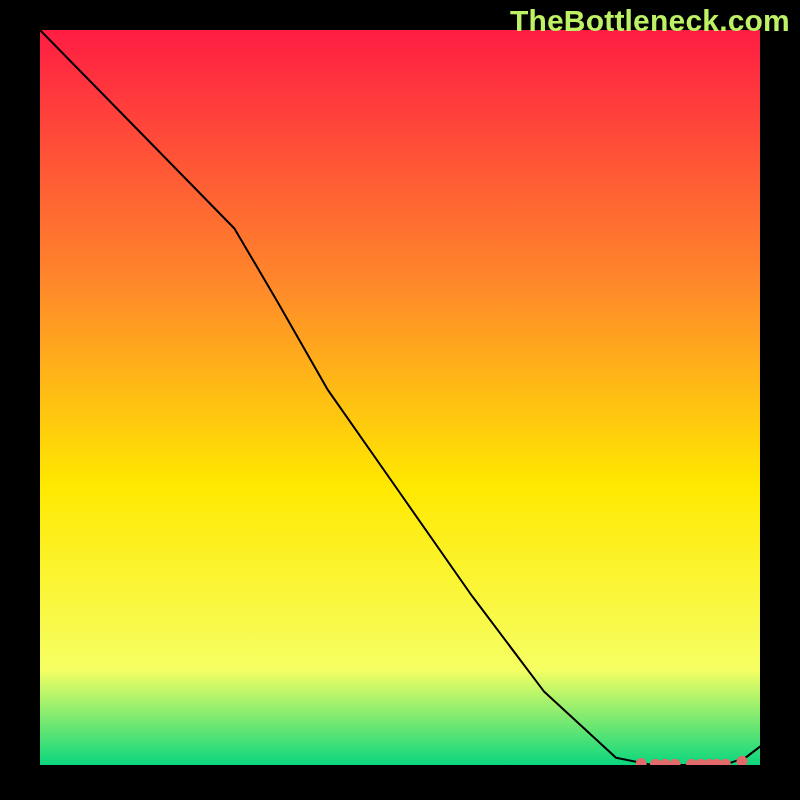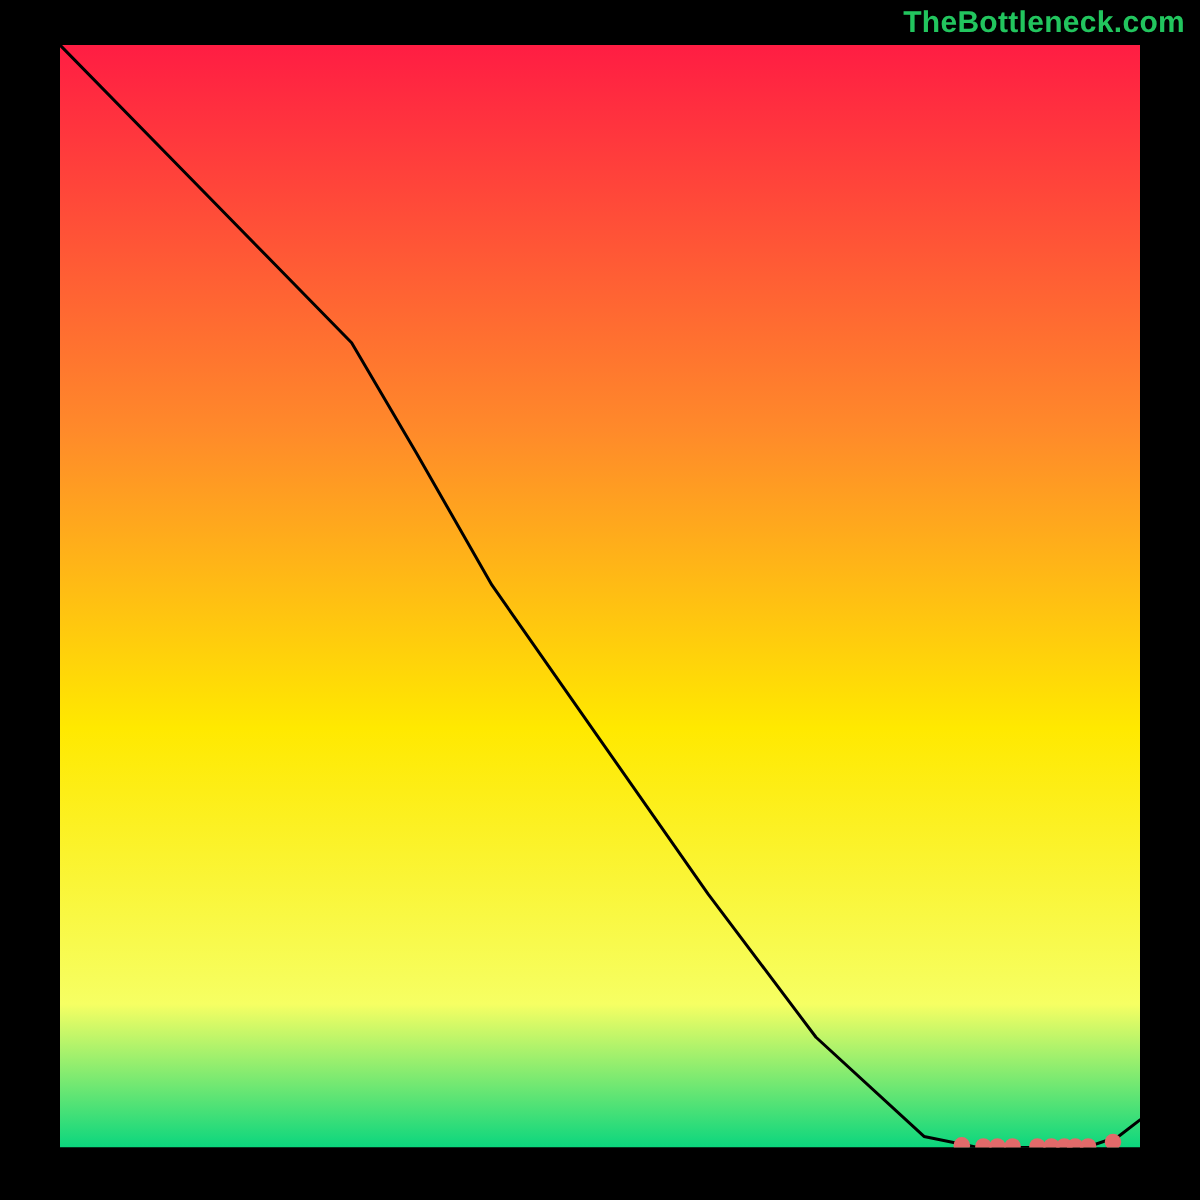--- a/index.html
+++ b/index.html
@@ -14,23 +14,23 @@
   .frame {
     position: relative;
     width: 800px;
     height: 800px;
     background: #000;
   }
   .watermark {
     position: absolute;
     top: 4px;
     right: 10px;
-    font-size: 20px;
+    font-size: 30px;
     font-weight: 600;
-    color: #22c55e;
+    color: #bef264;
     letter-spacing: 0.2px;
     z-index: 10;
   }
   .plot-wrap {
     position: absolute;
     left: 40px;
     top: 30px;
     width: 720px;
     height: 735px;
     overflow: visible;

